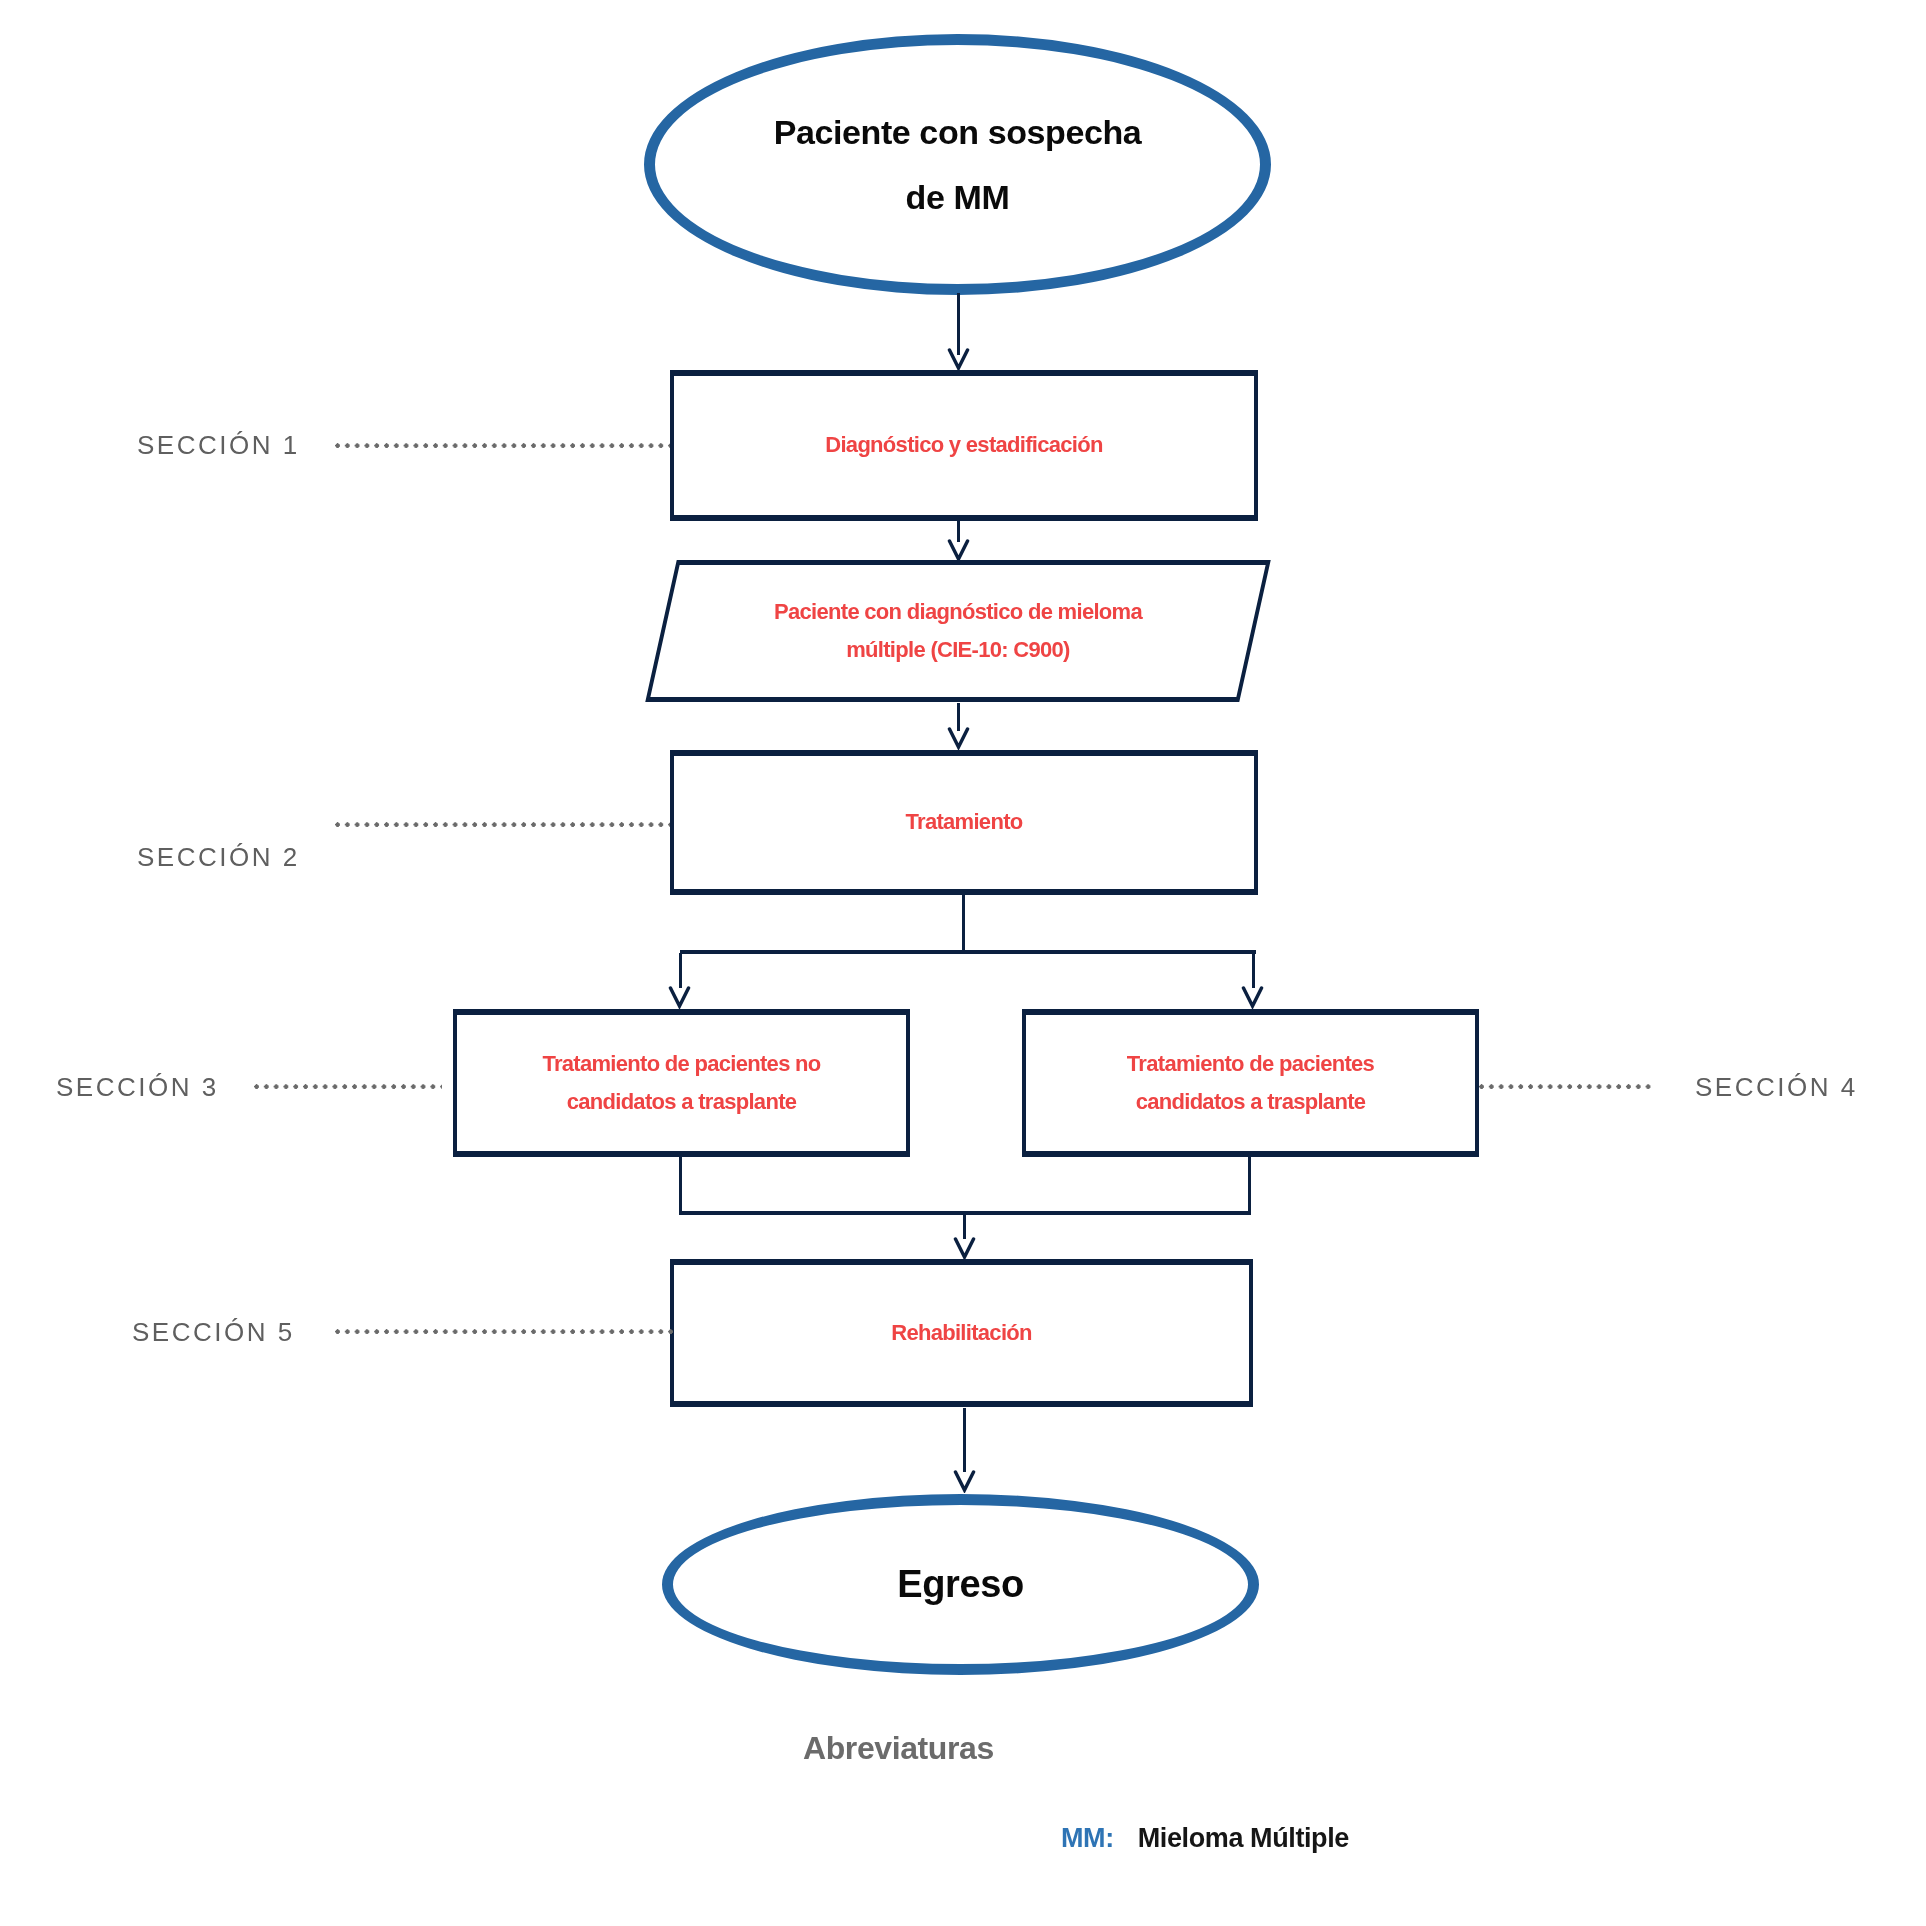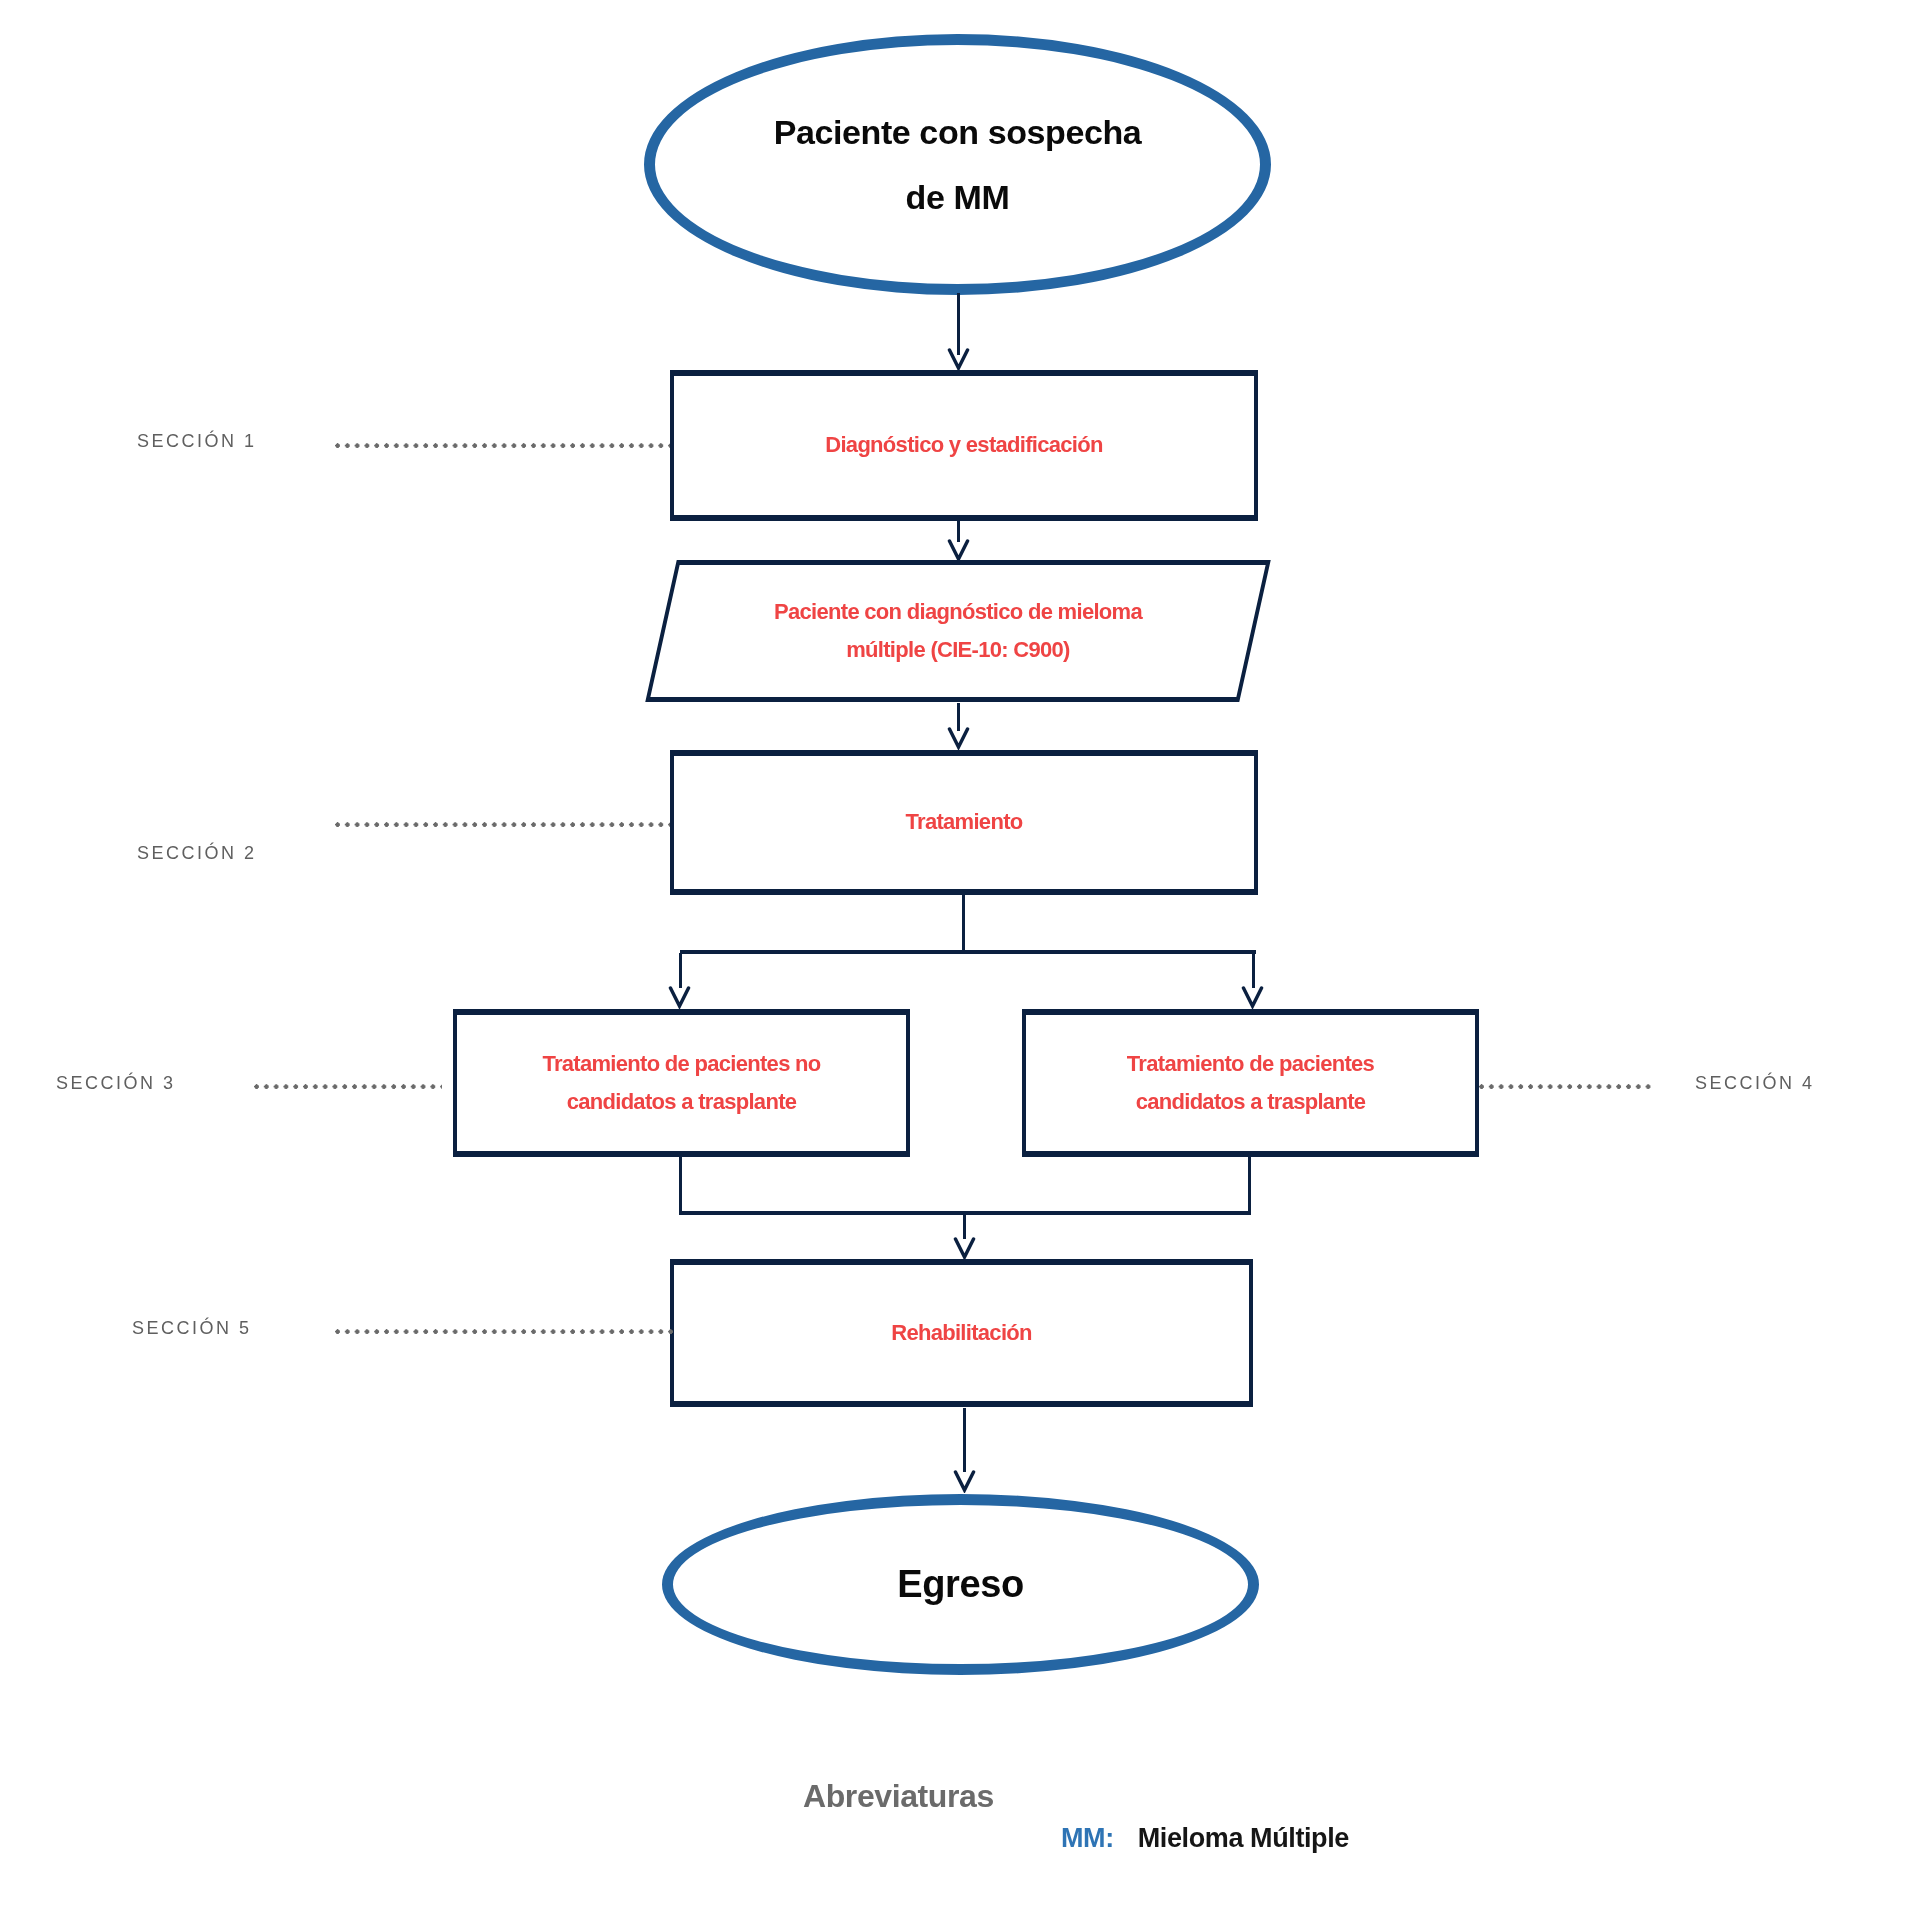--- a/index.html
+++ b/index.html
@@ -64,21 +64,21 @@
   }
   .egreso-label { font-size: 38px; line-height: 1.2; }
   
   .vline { position: absolute; width: 2.8px; background: #0b2040; }
   .hline { position: absolute; height: 3.5px; background: #0b2040; }
   .hline-thick { height: 4.2px; }
   .arrowhead { position: absolute; width: 25px; height: 24px; }
   
   .section-label {
     position: absolute;
-    font-size: 18px;
+    font-size: 26px;
     font-weight: 400;
     color: #5f5f5f;
     letter-spacing: 2.5px;
     line-height: 1;
     white-space: pre;
   }
   .dotline {
     position: absolute;
     height: 4.9px;
     background-image: radial-gradient(circle at 2.5px 2.5px, #6a6a6a 2.1px, rgba(0,0,0,0) 2.3px);
@@ -208,21 +208,21 @@
       </svg>
   </div>
 
   <div class="vline" style="left:963px; top:1408px; height:64px;"></div>
   <div class="arrowhead" style="left:952px; top:1469px;">
     <svg viewBox="0 0 36 34" width="25" height="24">
         <path d="M5 4 L18 30 L31 4" fill="none" stroke="#0b2040" stroke-width="5" stroke-linecap="round"></path>
       </svg>
   </div>
 
-  <div class="abbr-heading" style="left:803px; top:1729px;margin-top:48px;">Abreviaturas</div>
+  <div class="abbr-heading" style="left:803px; top:1729px;">Abreviaturas</div>
 
 
   <div class="abbr-entry" style="left:1061px; top:1819px;">
     <span class="abbr-term" style="margin-right:24px;">MM:</span><span class="abbr-def">Mieloma Múltiple</span>
   </div>
 
 </div>
 
 
 </body></html>

